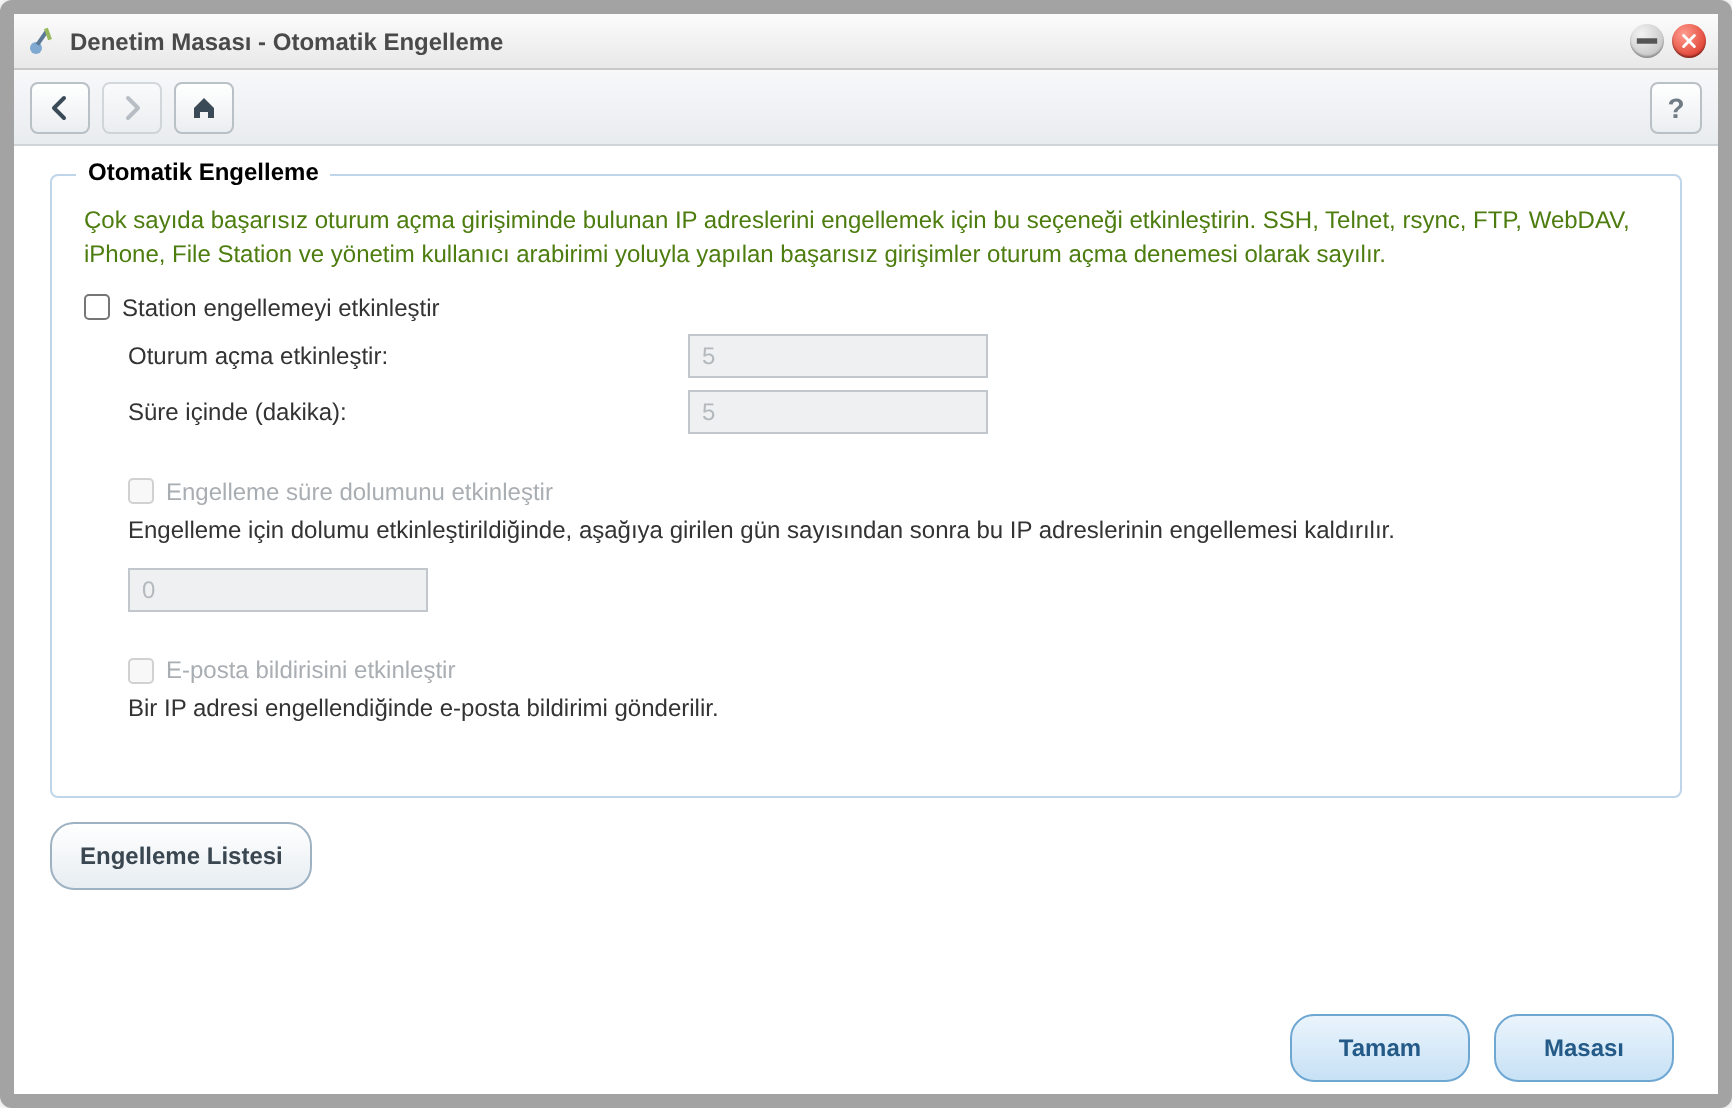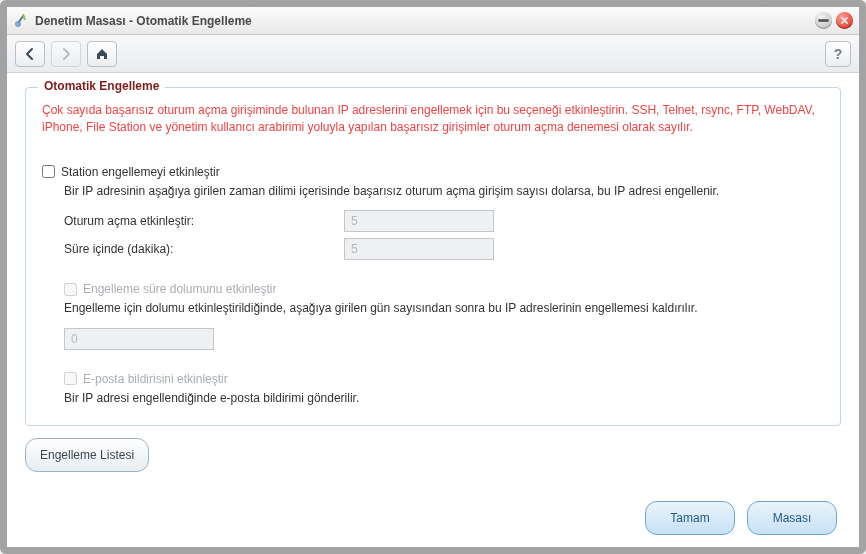--- a/index.html
+++ b/index.html
@@ -105,28 +105,28 @@
     border-radius: 4px;
     padding: 14px 16px 18px 16px;
     position: relative;
   }
   .fieldset .legend {
     position: absolute;
     top: -9px;
     left: 12px;
     background: #fff;
     padding: 0 6px;
-    color: #7f1d1d;
+    color: #000000;
     font-weight: bold;
     font-size: 12px;
   }
   .desc {
-    color: #ef4444;
+    color: #4d7c0f;
     line-height: 1.45;
-    margin-bottom: 28px;
+    margin-bottom: 10px;
   }
   .check-row { display: flex; align-items: center; margin: 8px 0 4px 0; }
   .check-row input[type=checkbox] { margin: 0 6px 0 0; }
   .indent { margin-left: 22px; }
   .sub-desc { margin: 4px 0 10px 0; line-height: 1.45; }
   .form-row { display: flex; align-items: center; margin: 6px 0; }
   .form-row .lbl { width: 280px; }
   .txtinput {
     width: 150px;
     height: 22px;
@@ -145,30 +145,31 @@
     height: 24px;
     min-width: 90px;
     padding: 16px 14px;
     border: 1px solid #9fb2c2;
     border-radius: 12px;
     background: linear-gradient(#ffffff, #e7edf2);
     color: #3a4650;
     font-size: 12px;
     cursor: pointer;
     user-select: none;
+    font-weight: bold;
   }
   .button.primary {
     border-color: #6fa7d3;
     background: linear-gradient(#eaf4fc, #c7e1f5);
     color: #245a87;
   }
   .footer {
     height: 52px;
     display: flex;
-    align-items: center;
+    align-items: flex-end;
     justify-content: flex-end;
     gap: 12px;
     padding: 0 22px 6px 22px;
   }
 </style>
 </head>
 <body>
 
 <div class="window">
 
@@ -222,21 +223,20 @@
       <span class="legend">Otomatik Engelleme</span>
 
       <div class="desc">Çok sayıda başarısız oturum açma girişiminde bulunan IP adreslerini engellemek için bu seçeneği etkinleştirin. SSH, Telnet, rsync, FTP, WebDAV, iPhone, File Station ve yönetim kullanıcı arabirimi yoluyla yapılan başarısız girişimler oturum açma denemesi olarak sayılır.</div>
 
       <label class="check-row">
         <input type="checkbox" style="">
         <span>Station engellemeyi etkinleştir</span>
       </label>
 
       <div class="indent">
-        <div class="sub-desc">Bir IP adresinin aşağıya girilen zaman dilimi içerisinde başarısız oturum açma girişim sayısı dolarsa, bu IP adresi engellenir.</div>
 
         <div class="form-row">
           <span class="lbl">Oturum açma etkinleştir:</span>
           <input class="txtinput" type="text" disabled="" value="5" style="">
         </div>
 
         <div class="form-row">
           <span class="lbl">Süre içinde (dakika):</span>
           <input class="txtinput" type="text" disabled="" value="5" style="">
         </div>
@@ -254,21 +254,21 @@
           <input class="txtinput" type="text" disabled="" value="0" style="">
         </div>
 
         <div class="section-gap"></div>
 
         <label class="check-row">
           <input type="checkbox" disabled="" style="">
           <span class="disabled-label">E-posta bildirisini etkinleştir</span>
         </label>
 
-        <div class="sub-desc" style="margin-bottom:0">Bir IP adresi engellendiğinde e-posta bildirimi gönderilir.</div>
+        <div class="sub-desc" style="margin-bottom:16px">Bir IP adresi engellendiğinde e-posta bildirimi gönderilir.</div>
       </div>
     </div>
 
     <div class="below-fieldset">
       <span class="button">
         <span>Engelleme Listesi</span>
       </span>
     </div>
   </div>
 

